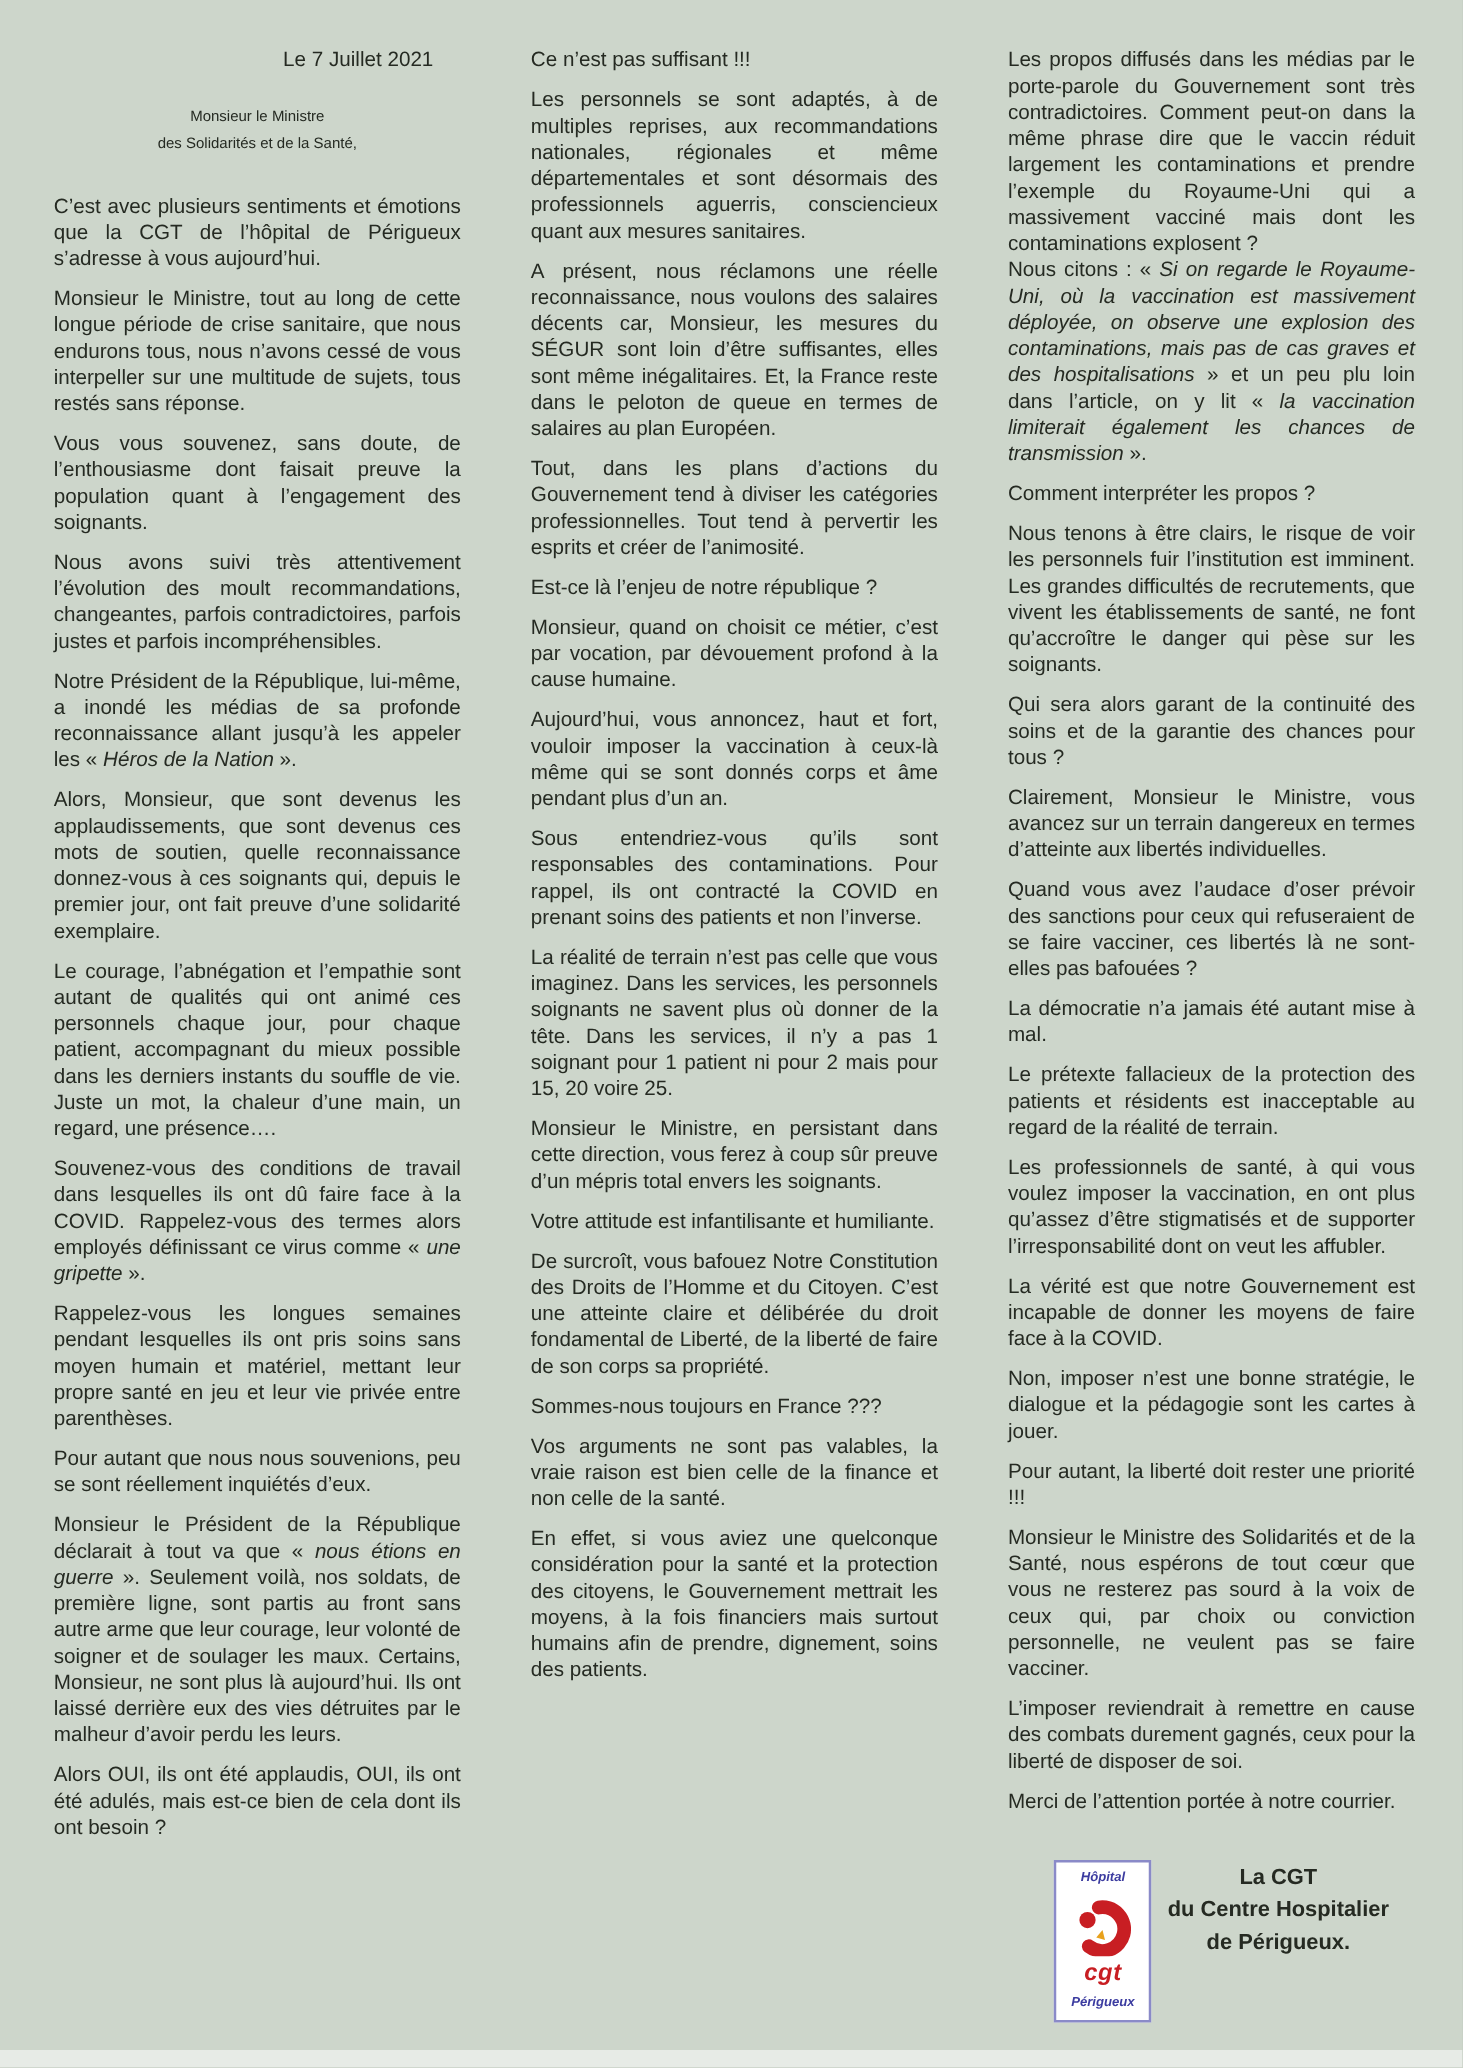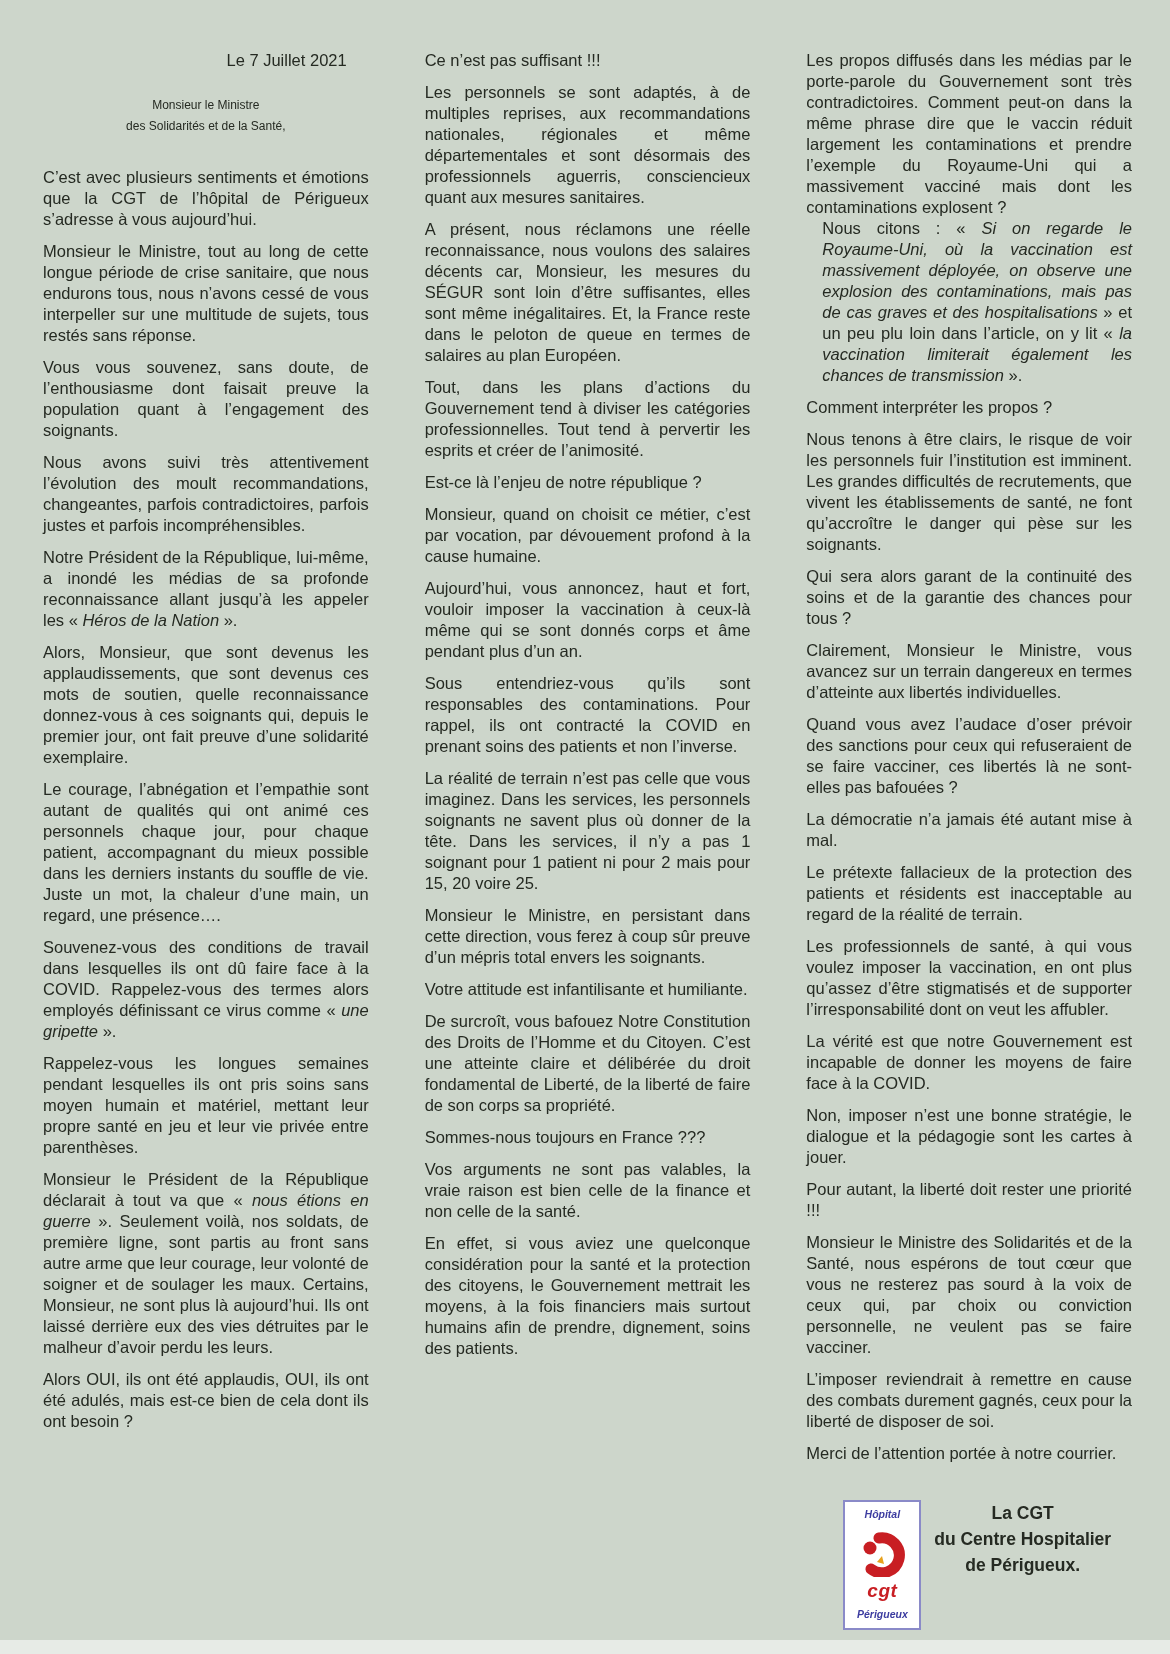--- a/index.html
+++ b/index.html
@@ -13,35 +13,35 @@
   html,body{margin:0;padding:0;}
   body{background:#b9c2b8;font-family:"Liberation Sans",sans-serif;}
   .page{
     position:relative;
     width:1170px;height:1654px;
     margin:0 auto;
     background:var(--bg);
     color:var(--ink);
     overflow:hidden;
     box-sizing:border-box;
-    padding:50px 38px 0 43px;
+    padding:38px 38px 0 43px;
   }
   .cols{
     display:flex;
     gap:56px;
     align-items:flex-start;
   }
   .col{flex:1 1 0;min-width:0;}
   .col p{
     margin:0 0 11px 0;
     font-size:16.5px;
     line-height:21px;
     text-align:justify;
   }
-  .col p.tight{margin-top:-11px;margin-left:16px;}
+  .col p.tight{margin-top:-11px;}
   .col p em{font-style:italic;}
   .date{
     font-size:16.5px;line-height:21px;
     text-align:right;
     margin:0 22px 24px 0;
   }
   .recipient{
     text-align:center;
     margin-bottom:30px;
     font-size:12px;line-height:21px;
@@ -112,20 +112,21 @@
       <div>
           <p><span>C’est avec plusieurs sentiments et émotions que la CGT de l’hôpital de Périgueux s’adresse à vous aujourd’hui.</span></p>
           <p><span>Monsieur le Ministre, tout au long de cette longue période de crise sanitaire, que nous endurons tous, nous n’avons cessé de vous interpeller sur une multitude de sujets, tous restés sans réponse.</span></p>
           <p><span>Vous vous souvenez, sans doute, de l’enthousiasme dont faisait preuve la population quant à l’engagement des soignants.</span></p>
           <p><span>Nous avons suivi très attentivement l’évolution des moult recommandations, changeantes, parfois contradictoires, parfois justes et parfois incompréhensibles.</span></p>
           <p><span>Notre Président de la République, lui-même, a inondé les médias de sa profonde reconnaissance allant jusqu’à les appeler les « </span><em>Héros de la Nation</em><span> ».</span></p>
           <p><span>Alors, Monsieur, que sont devenus les applaudissements, que sont devenus ces mots de soutien, quelle reconnaissance donnez-vous à ces soignants qui, depuis le premier jour, ont fait preuve d’une solidarité exemplaire.</span></p>
           <p><span>Le courage, l’abnégation et l’empathie sont autant de qualités qui ont animé ces personnels chaque jour, pour chaque patient, accompagnant du mieux possible dans les derniers instants du souffle de vie. Juste un mot, la chaleur d’une main, un regard, une présence….</span></p>
           <p><span>Souvenez-vous des conditions de travail dans lesquelles ils ont dû faire face à la COVID. Rappelez-vous des termes alors employés définissant ce virus comme « </span><em>une gripette</em><span> ».</span></p>
           <p><span>Rappelez-vous les longues semaines pendant lesquelles ils ont pris soins sans moyen humain et matériel, mettant leur propre santé en jeu et leur vie privée entre parenthèses.</span></p>
+          <p><span>Pour autant que nous nous souvenions, peu se sont réellement inquiétés d’eux.</span></p>
           <p><span>Monsieur le Président de la République déclarait à tout va que « </span><em>nous étions en guerre</em><span> ». Seulement voilà, nos soldats, de première ligne, sont partis au front sans autre arme que leur courage, leur volonté de soigner et de soulager les maux. Certains, Monsieur, ne sont plus là aujourd’hui. Ils ont laissé derrière eux des vies détruites par le malheur d’avoir perdu les leurs.</span></p>
           <p><span>Alors OUI, ils ont été applaudis, OUI, ils ont été adulés, mais est-ce bien de cela dont ils ont besoin ?</span></p>
         </div>
     </div>
 
     <div class="col">
       <div>
           <p><span>Ce n’est pas suffisant !!!</span></p>
           <p><span>Les personnels se sont adaptés, à de multiples reprises, aux recommandations nationales, régionales et même départementales et sont désormais des professionnels aguerris, consciencieux quant aux mesures sanitaires.</span></p>
           <p><span>A présent, nous réclamons une réelle reconnaissance, nous voulons des salaires décents car, Monsieur, les mesures du SÉGUR sont loin d’être suffisantes, elles sont même inégalitaires. Et, la France reste dans le peloton de queue en termes de salaires au plan Européen.</span></p>

